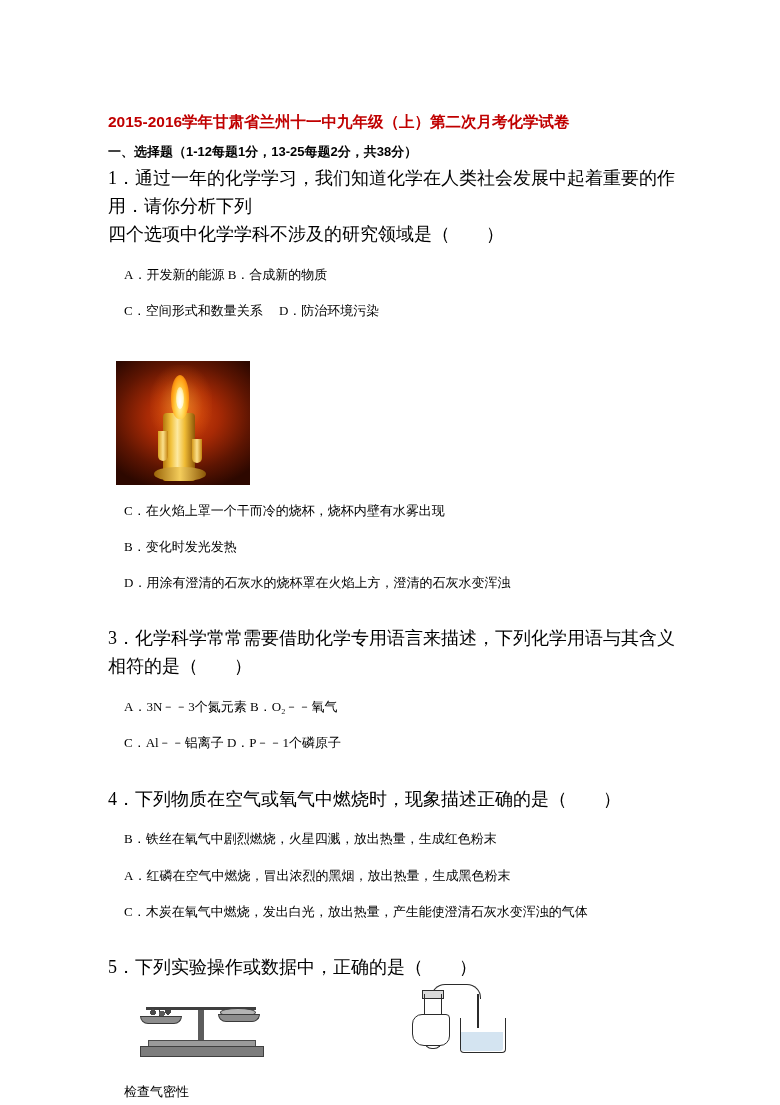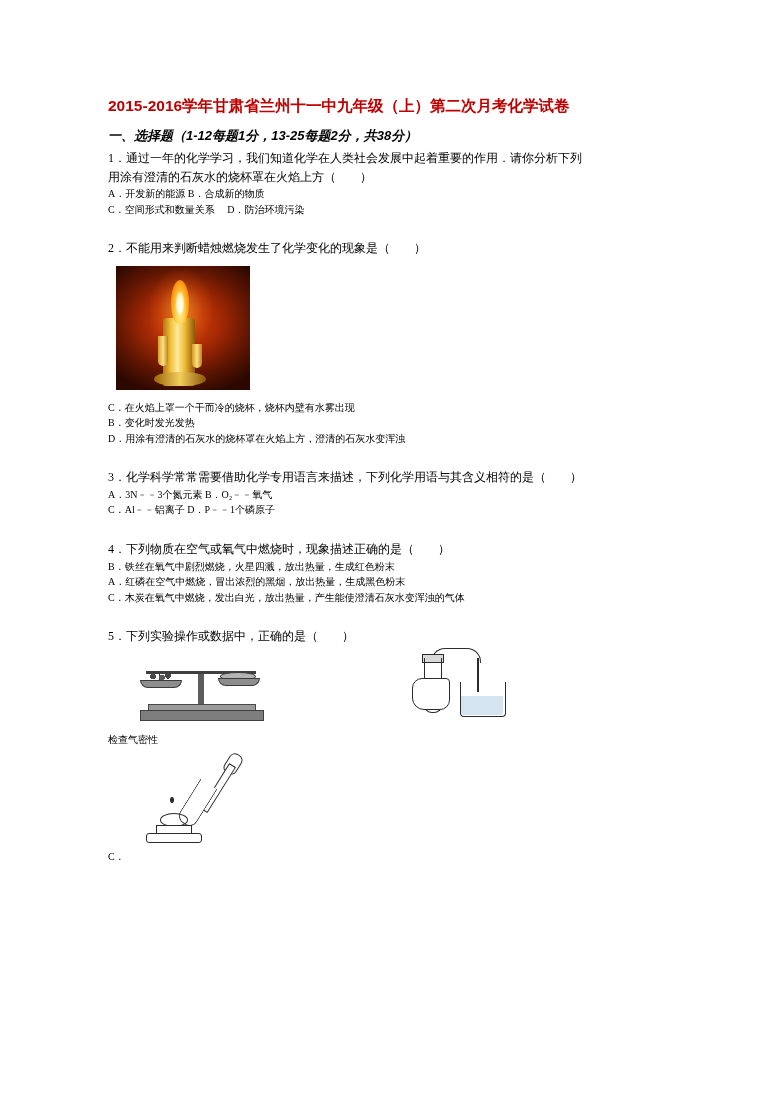--- a/index.html
+++ b/index.html
@@ -27,44 +27,43 @@
     left: 108px;
     top: 96px;
     width: 570px;
   }
   .doc-title {
     color: #c00000;
     font-weight: bold;
     font-size: 15.5px;
     font-family: "Liberation Sans", sans-serif;
     letter-spacing: 0px;
-    margin: 0 0 10px 0;
+    margin: 16px 0 10px 0;
     line-height: 1.35;
   }
   .section-head {
     font-weight: bold;
     font-size: 13px;
     font-family: "Liberation Sans", sans-serif;
     margin: 0 0 4px 0;
     line-height: 1.4;
-    font-style: italic;
   }
   .q {
-    font-size: 12px;
+    font-size: 18px;
     line-height: 1.55;
     margin: 0;
   }
   .q-block {
     margin-bottom: 6px;
   }
   .spacer-lg { height: 16px; }
   .opt {
-    font-size: 10px;
+    font-size: 13px;
     line-height: 1.55;
-    margin: 0;
+    margin: 16px;
   }
   
   .candle-figure {
     width: 134px;
     height: 124px;
     margin: 8px 0 10px 8px;
     position: relative;
     background: radial-gradient(ellipse 70% 60% at 50% 45%, #d8480d 0%, #a82a05 38%, #5e1502 72%, #2d0800 100%);
     overflow: hidden;
   }
@@ -318,29 +317,28 @@
 
 <div class="page">
   <div class="content">
 
     <h1 class="doc-title">2015-2016学年甘肃省兰州十一中九年级（上）第二次月考化学试卷</h1>
 
     <div class="section-head">一、选择题（1-12每题1分，13-25每题2分，共38分）</div>
 
     <div class="q-block">
       <p class="q">1．通过一年的化学学习，我们知道化学在人类社会发展中起着重要的作用．请你分析下列</p>
-      <p class="q">用涂有澄清的石灰水的烧杯罩在火焰上方（　　）</p>
+      <p class="q">四个选项中化学学科不涉及的研究领域是（　　）</p>
       <p class="opt">A．开发新的能源  B．合成新的物质</p>
       <p class="opt">C．空间形式和数量关系　 D．防治环境污染</p>
     </div>
 
     <div class="spacer-lg"></div>
 
     <div class="q-block">
-      <p class="q">2．不能用来判断蜡烛燃烧发生了化学变化的现象是（　　）</p>
 
       <div class="candle-figure">
         <div class="flame-glow"></div>
         <div class="candle-body"></div>
         <div class="candle-drip drip1"></div>
         <div class="candle-drip drip2"></div>
         <div class="candle-pool"></div>
         <div class="flame-outer"></div>
         <div class="flame-inner"></div>
       </div>

